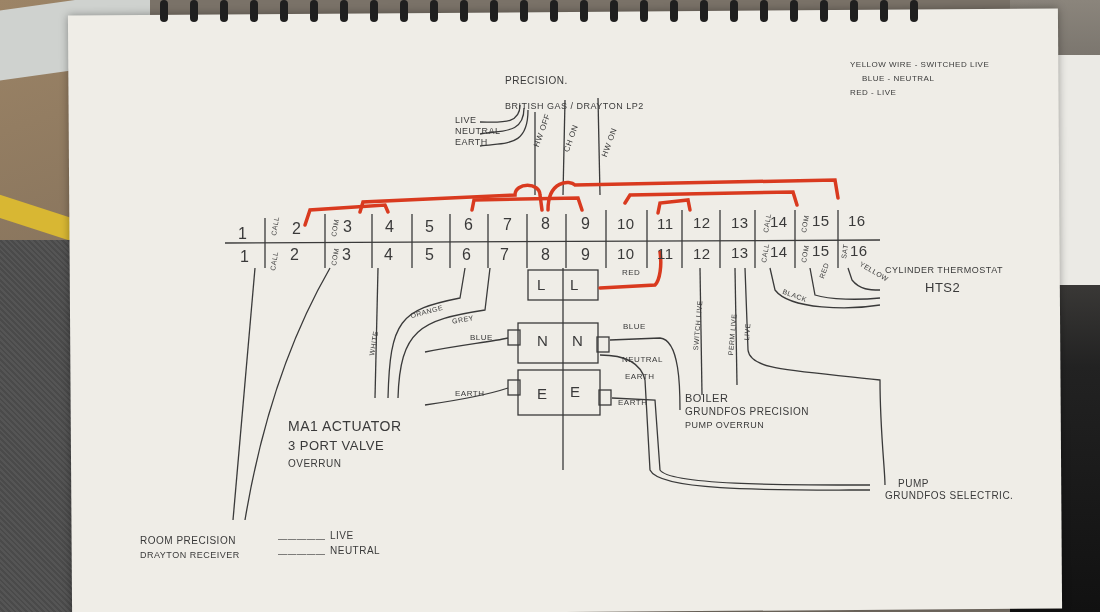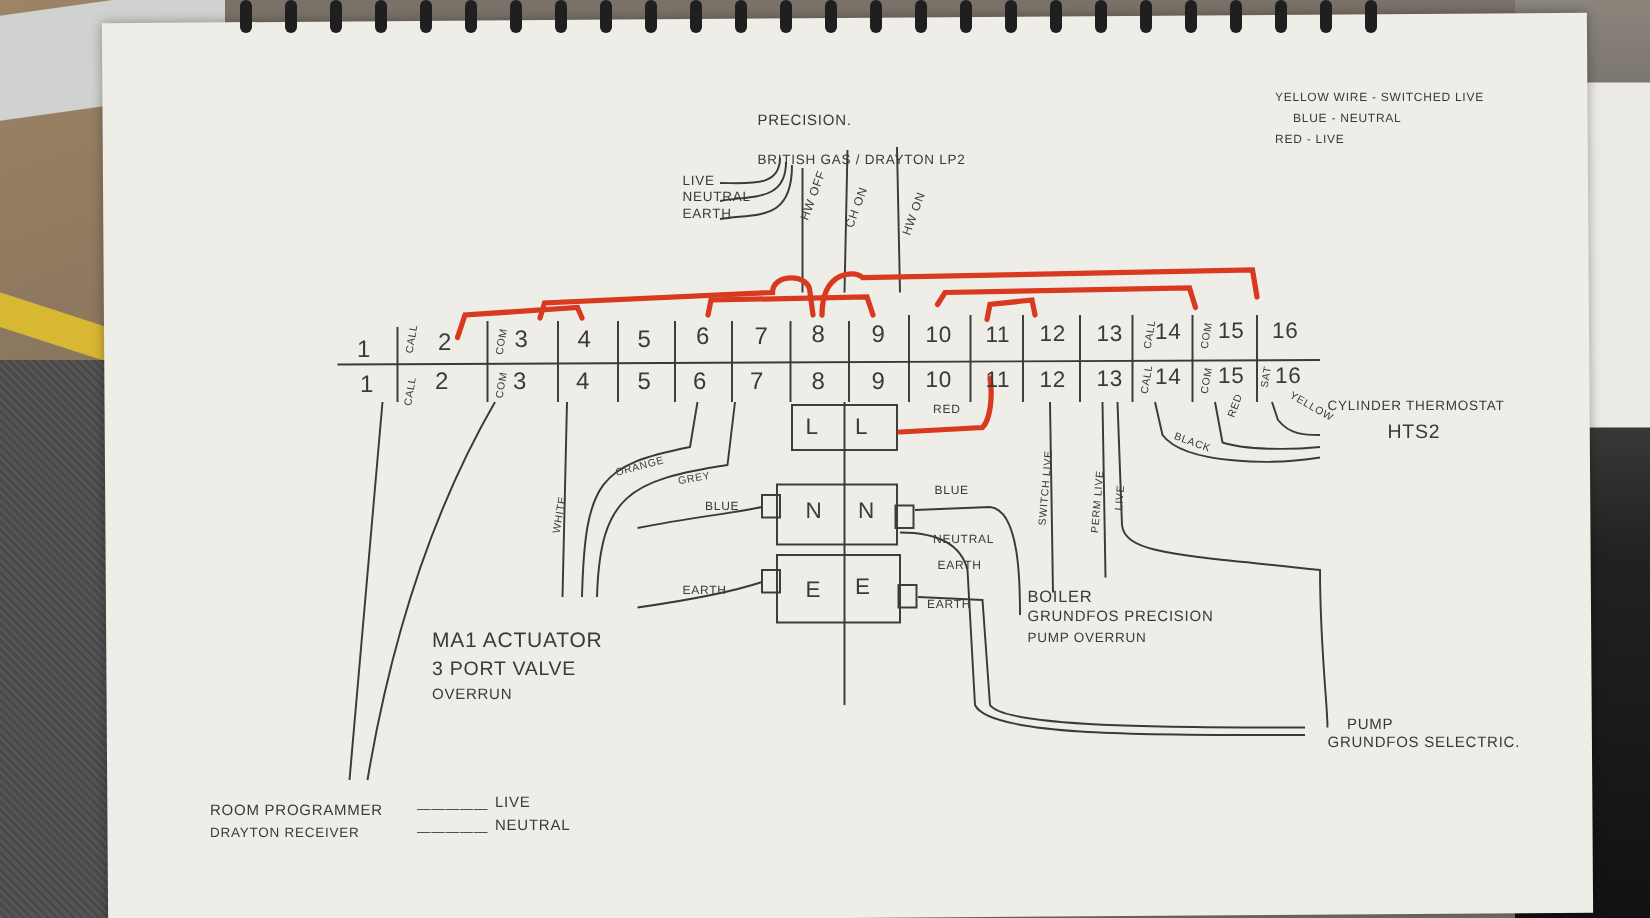--- a/index.html
+++ b/index.html
@@ -226,18 +226,18 @@
 
 <div class="lbl" style="left:782px;top:292px;font-size:7px;transform:rotate(20deg);">BLACK</div>
 <div class="lbl" style="left:818px;top:277px;font-size:7px;transform:rotate(-70deg);transform-origin:left top;">RED</div>
 <div class="lbl" style="left:858px;top:268px;font-size:7px;transform:rotate(30deg);">YELLOW</div>
 <div class="lbl" style="left:885px;top:265px;font-size:9px;">CYLINDER THERMOSTAT</div>
 <div class="lbl" style="left:925px;top:280px;font-size:13px;">HTS2</div>
 
 <div class="lbl" style="left:877px;top:478px;font-size:10px;margin-left:21px;">PUMP</div>
 <div class="lbl" style="left:885px;top:490px;font-size:10px;">GRUNDFOS SELECTRIC.</div>
 
-<div class="lbl" style="left:140px;top:535px;font-size:10px;">ROOM PROGRAMMER</div>
+<div class="lbl" style="left:140px;top:535px;font-size:10px;">ROOM PRECISION</div>
 <div class="lbl" style="left:140px;top:550px;font-size:9px;">DRAYTON RECEIVER</div>
 <div class="lbl" style="left:278px;top:534px;font-size:9px;">—————</div>
 <div class="lbl" style="left:278px;top:549px;font-size:9px;">—————</div>
 <div class="lbl" style="left:330px;top:530px;font-size:10px;">LIVE</div>
 <div class="lbl" style="left:330px;top:545px;font-size:10px;">NEUTRAL</div>
 
 </body></html>

